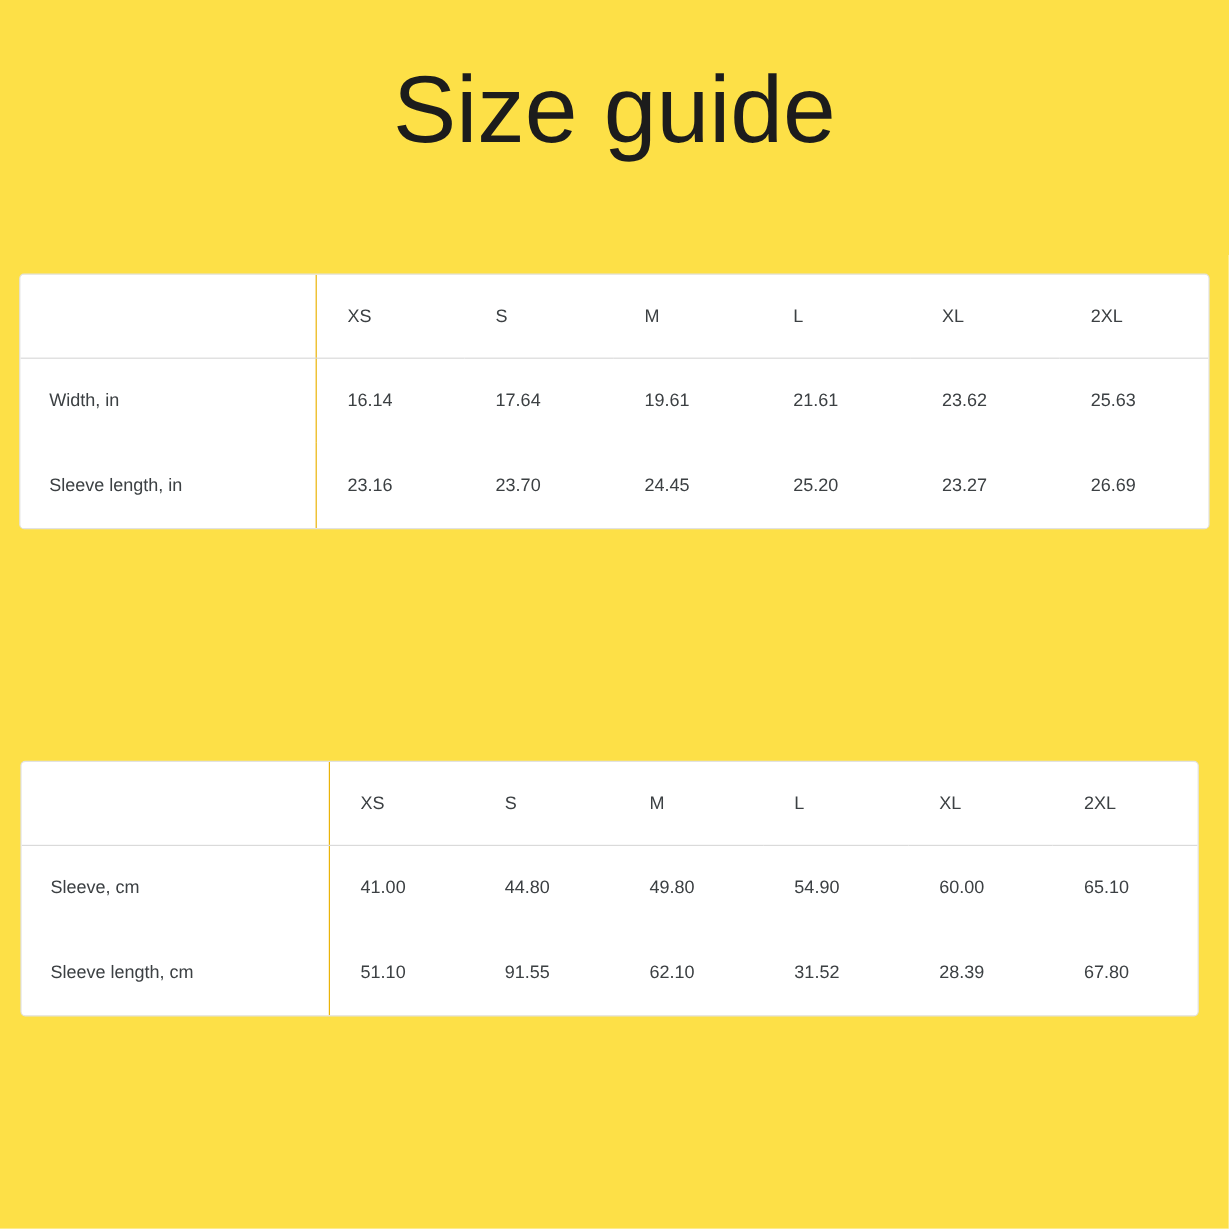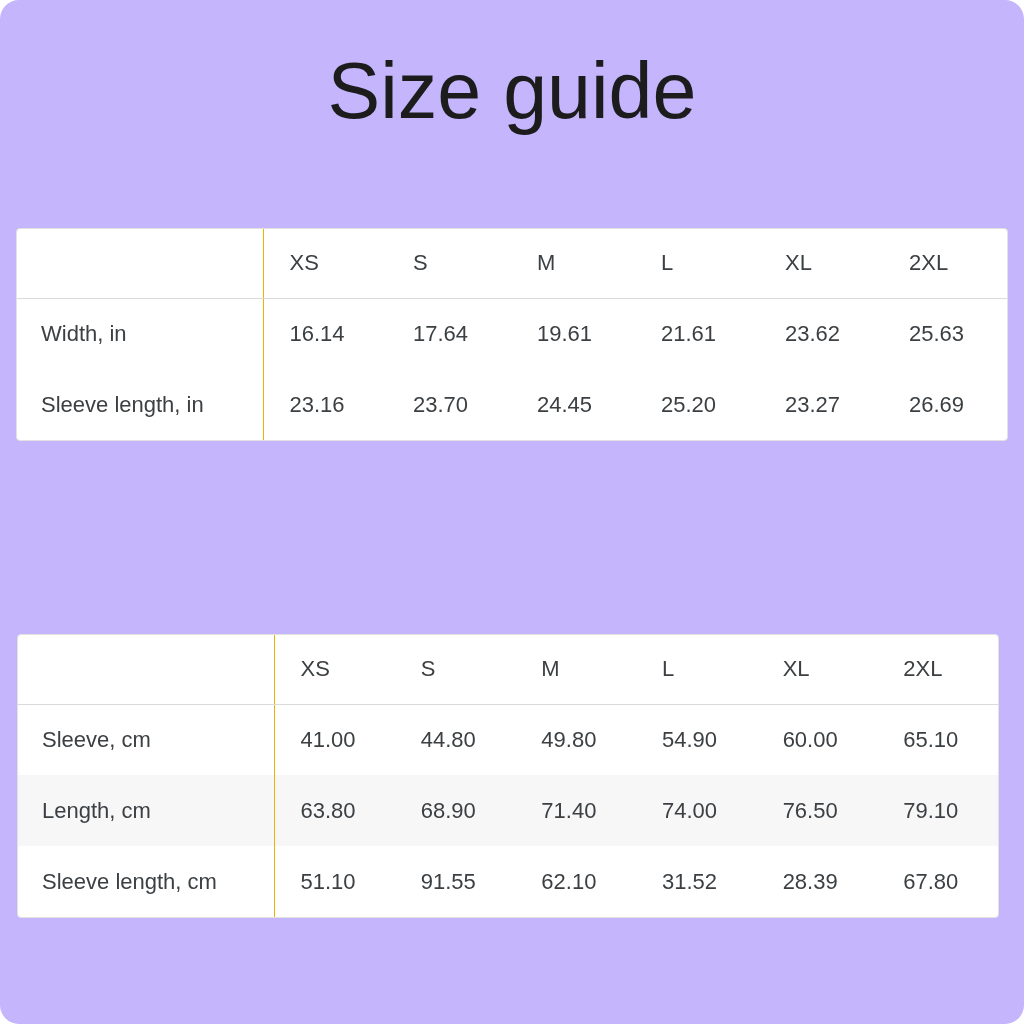--- a/index.html
+++ b/index.html
@@ -3,21 +3,21 @@
 <meta charset="utf-8">
 <style>
   * { box-sizing: border-box; }
   html, body {
     margin: 0; padding: 0;
     width: 1024px; height: 1024px;
     background: #ffffff;
     font-family: "Liberation Sans", sans-serif;
     color: #3c4043;
   }
-  .page { position: relative; width: 1024px; height: 1024px; background: #c4b5fd; overflow: hidden; border-radius: 19px; }
+  .page { position: relative; width: 1024px; height: 1024px; background: #fde047; overflow: hidden; }
 
   .page-title {
     position: absolute;
     top: 51px; left: 0; width: 100%;
     margin: 0;
     text-align: center;
     font-size: 79px;
     line-height: 1.0;
     font-weight: 400;
     color: #1c1c1c;
@@ -31,21 +31,21 @@
     overflow: hidden;
     background: #ffffff;
   }
   .size-table.t-in { left: 16px; top: 228px; width: 992px; }
   .size-table.t-cm { left: 17px; top: 634px; width: 982px; }
 
   table { border-collapse: collapse; width: 100%; table-layout: fixed; }
   th, td {
     text-align: left;
     font-weight: 400;
-    font-size: 22px;
+    font-size: 15px;
     color: #3c4043;
     padding: 0 8px 0 26px;
     vertical-align: middle;
     white-space: nowrap;
   }
   .t-in col.label-col { width: 246px; }
   .t-cm col.label-col { width: 256px; }
 
   thead th { height: 69px; border-bottom: 1px solid #dadada; }
   tbody td { height: 71px; }
@@ -133,29 +133,20 @@
       <tbody>
         <tr>
           <td class="label-cell">Sleeve, cm</td>
           <td>41.00</td>
           <td>44.80</td>
           <td>49.80</td>
           <td>54.90</td>
           <td>60.00</td>
           <td>65.10</td>
         </tr>
-        <tr class="striped">
-          <td class="label-cell">Length, cm</td>
-          <td>63.80</td>
-          <td>68.90</td>
-          <td>71.40</td>
-          <td>74.00</td>
-          <td>76.50</td>
-          <td>79.10</td>
-        </tr>
         <tr>
           <td class="label-cell">Sleeve length, cm</td>
           <td>51.10</td>
           <td>91.55</td>
           <td>62.10</td>
           <td>31.52</td>
           <td>28.39</td>
           <td>67.80</td>
         </tr>
       </tbody>

